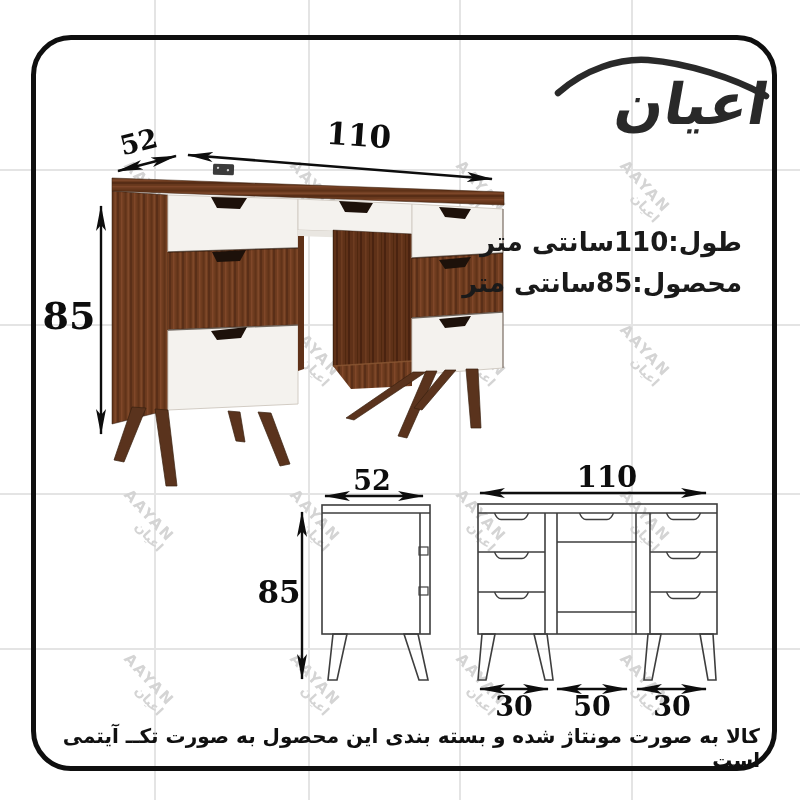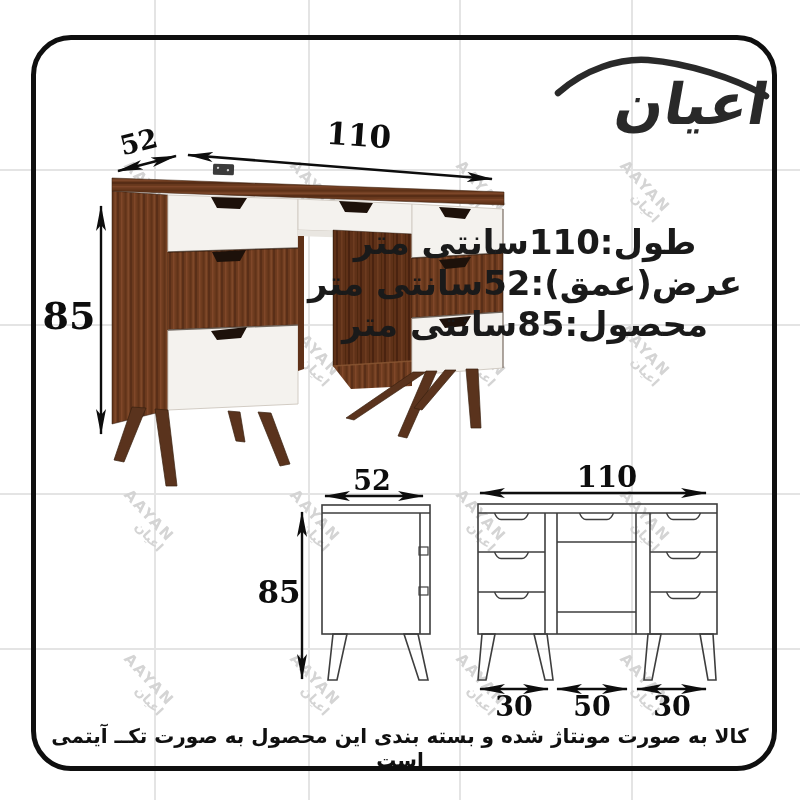--- a/index.html
+++ b/index.html
@@ -16,24 +16,24 @@
   
   #grid-layer{position:absolute;inset:0;z-index:1;}
   #watermark-layer{position:absolute;inset:0;z-index:2;}
   #drawings{position:absolute;inset:0;z-index:3;}
   .txt-layer{z-index:4;}
   
   #brand-logo{position:absolute;top:40px;right:24px;width:230px;height:125px;z-index:4;}
   #logo-text{position:absolute;top:36px;right:8px;font-size:57px;font-weight:bold;color:#292929;
              transform:skewX(-10deg);direction:rtl;line-height:1;letter-spacing:1px;}
   
-  #spec-list{position:absolute;top:222px;right:58px;text-align:center;direction:rtl;z-index:4;
-             font-size:34px;font-weight:bold;color:#1a1a1a;line-height:41px;}
-  
-  #footer-note{position:absolute;left:40px;right:40px;top:724px;text-align:center;direction:rtl;
+  #spec-list{position:absolute;top:222px;right:58px;text-align:right;direction:rtl;z-index:4;
+             font-size:26px;font-weight:bold;color:#1a1a1a;line-height:41px;}
+  
+  #footer-note{position:absolute;left:40px;right:40px;top:724px;direction:rtl;
                font-size:20px;font-weight:bold;color:#101010;z-index:4;}
   
   #border-frame{position:absolute;left:31px;top:35px;width:736px;height:726px;
                 border:5px solid #0f0f0f;border-radius:40px;z-index:5;pointer-events:none;}
   svg text{font-family:"DejaVu Serif","Liberation Serif",serif;font-weight:bold;fill:#0d0d0d;}
 </style>
 </head>
 <body>
 
 <div id="canvas">
@@ -271,20 +271,19 @@
       </g>
     </g>
   </svg>
 
   <div id="brand-logo">
     <div id="logo-text">اعیان</div>
   </div>
 
   <div id="spec-list" class="txt-layer">
     <div>طول:110سانتی متر</div>
-    <div>عرض(عمق):52سانتی متر</div>
     <div>محصول:85سانتی متر</div>
   </div>
 
   <div id="footer-note" class="txt-layer">کالا به صورت مونتاژ شده و بسته بندی این محصول  به صورت تکــ آیتمی است</div>
 
   <div id="border-frame"></div>
 </div>
 
 </body></html>

